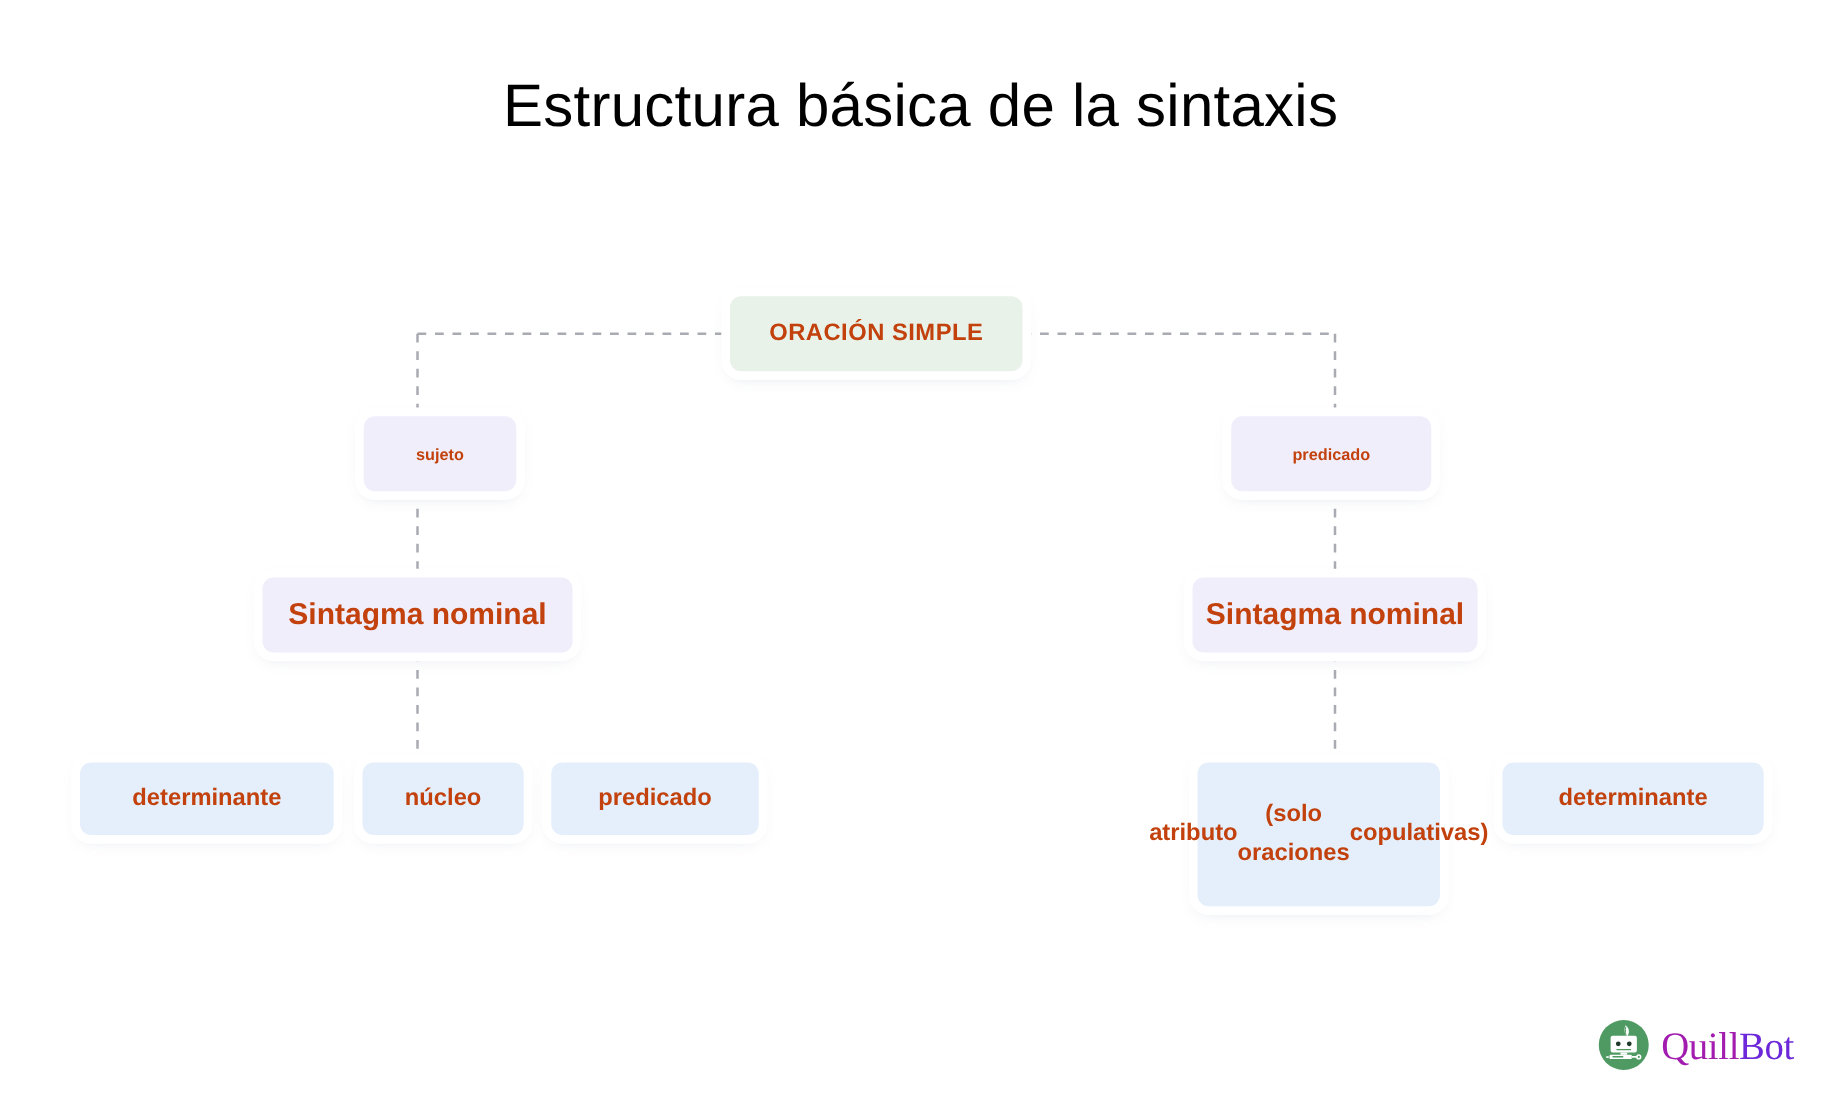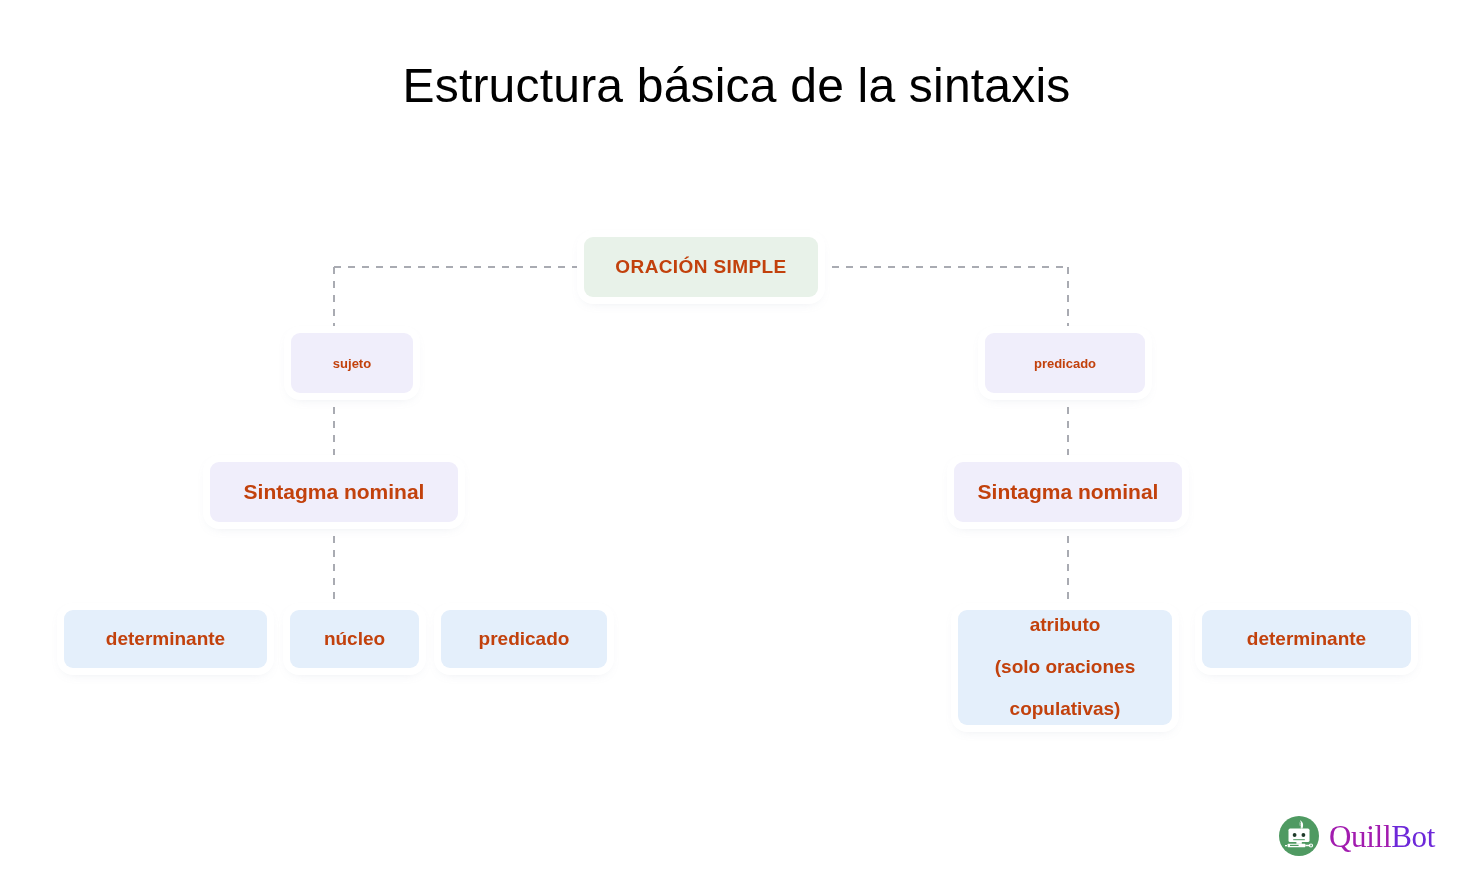--- a/index.html
+++ b/index.html
@@ -63,21 +63,21 @@
   }
 
   .node.level2 {
     background: #f0eefb;
     font-size: 13px;
     margin-left: 18px;
   }
 
   .node.level3 {
     background: #f0eefb;
-    font-size: 21px;
+    font-size: 24px;
   }
 
   .node.leaf {
     background: #e4effb;
     font-size: 19px;
     line-height: 1.62;
   }
 
   
   #quillbot-logo {
@@ -153,21 +153,21 @@
 
   <div class="node leaf" style="left:290px; top:610px; width:129px; height:58px;">
     <span>núcleo</span>
   </div>
 
   <div class="node leaf" style="left:441px; top:610px; width:166px; height:58px;">
     <span>predicado</span>
   </div>
 
 
-  <div class="node leaf" style="left:958px; top:610px; width:214px; height:115px; flex-direction:column; justify-content:space-between;">
+  <div class="node leaf" style="left:958px; top:610px; width:194px; height:115px; flex-direction:row; justify-content:center;">
     <span>atributo</span>
     <span>(solo oraciones</span>
     <span>copulativas)</span>
   </div>
 
   <div class="node leaf" style="left:1202px; top:610px; width:209px; height:58px;">
     <span>determinante</span>
   </div>
 
   <div id="quillbot-logo">

